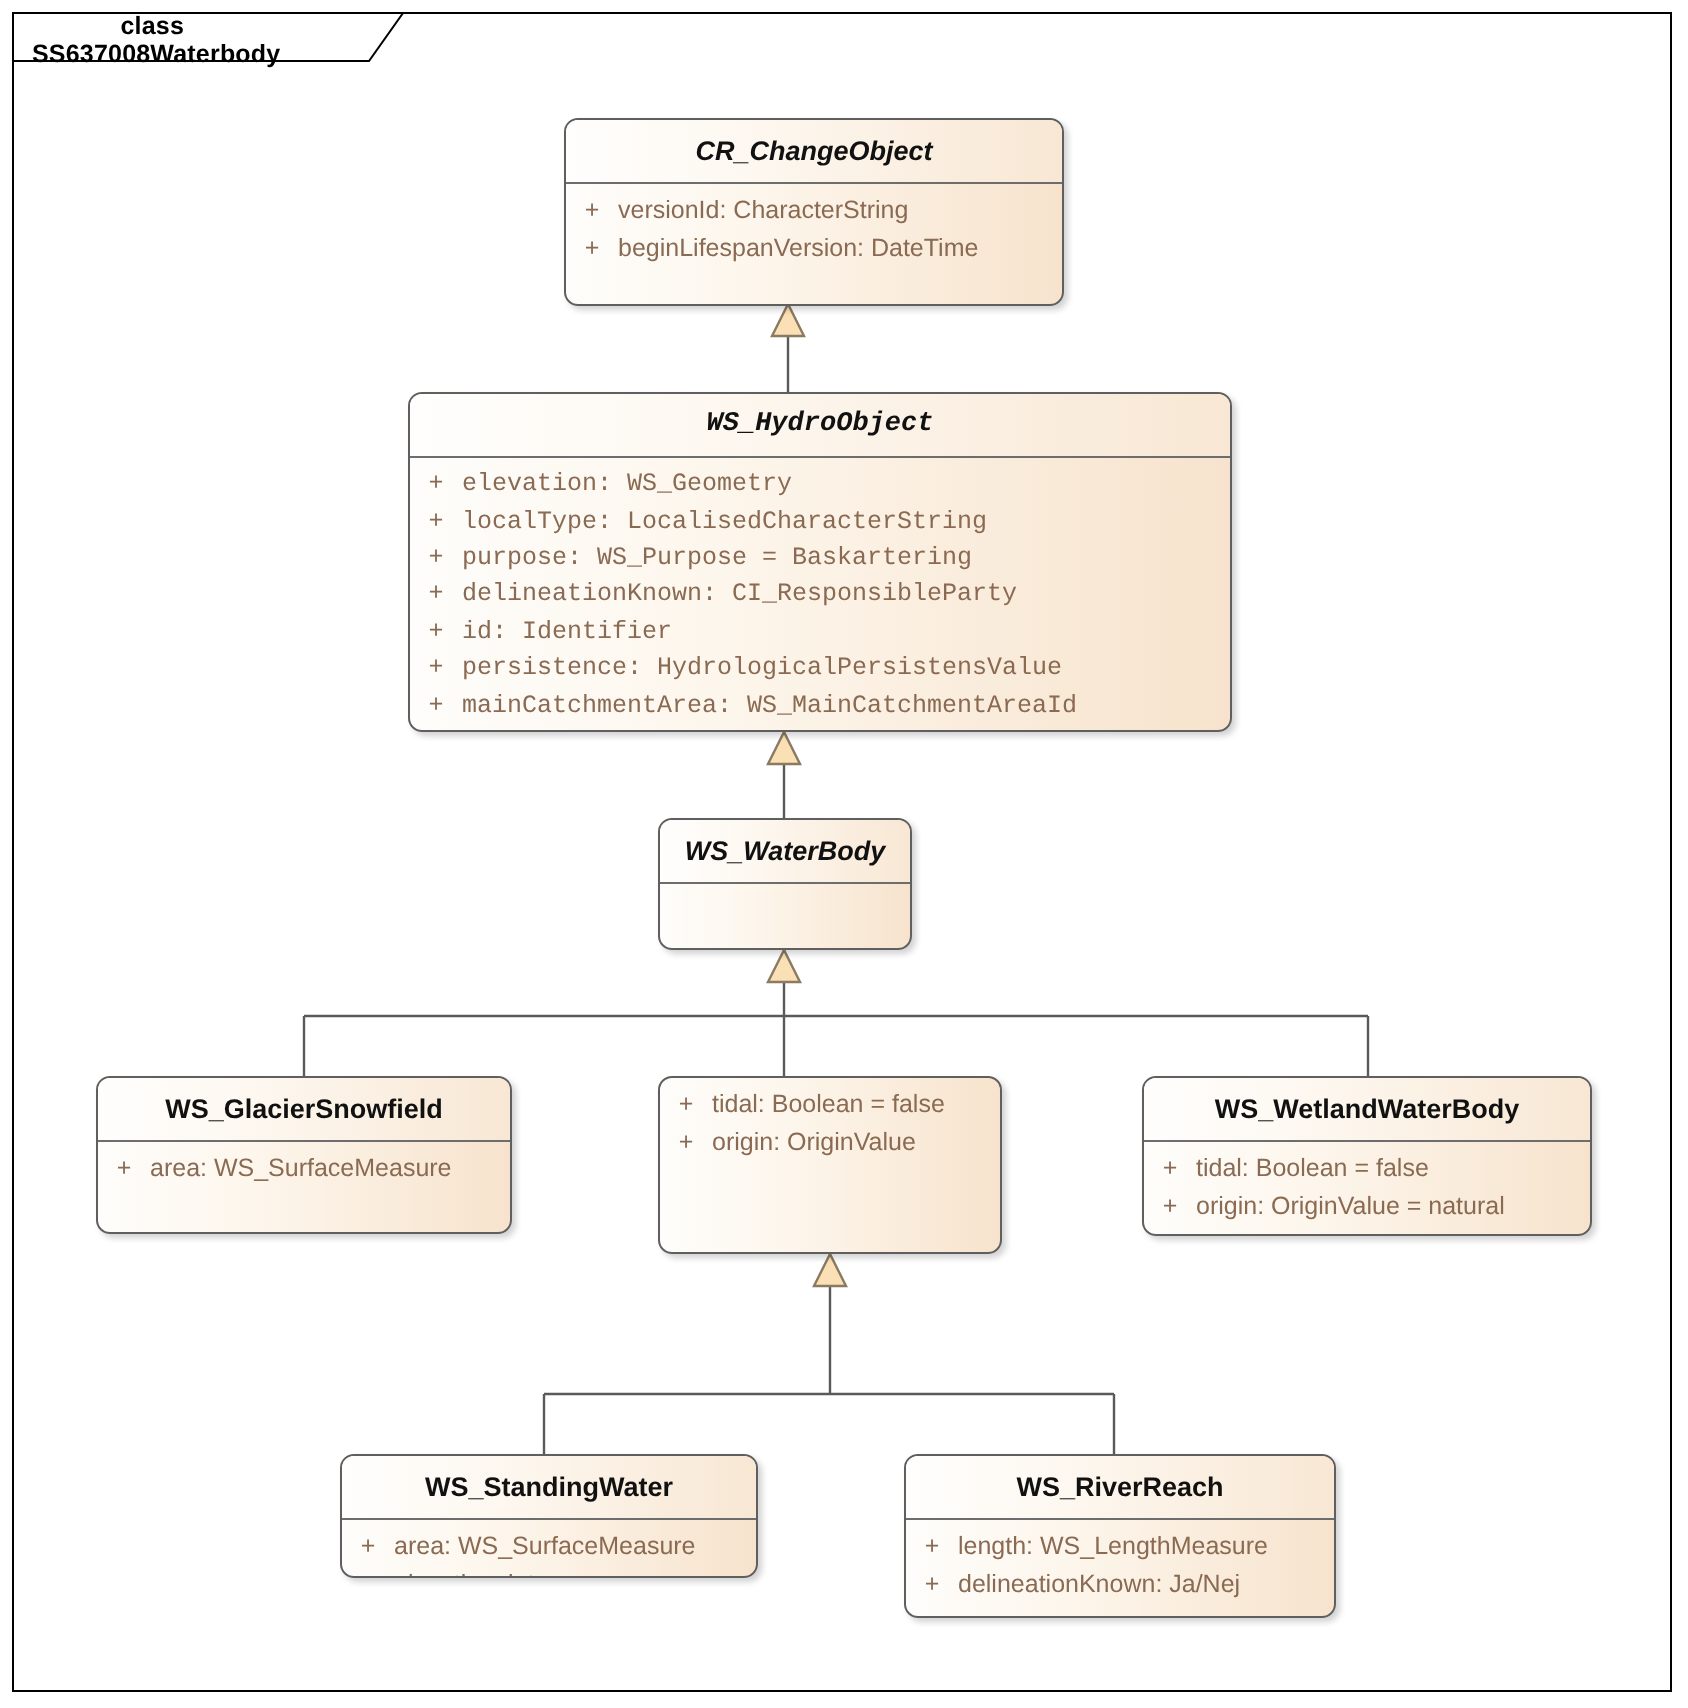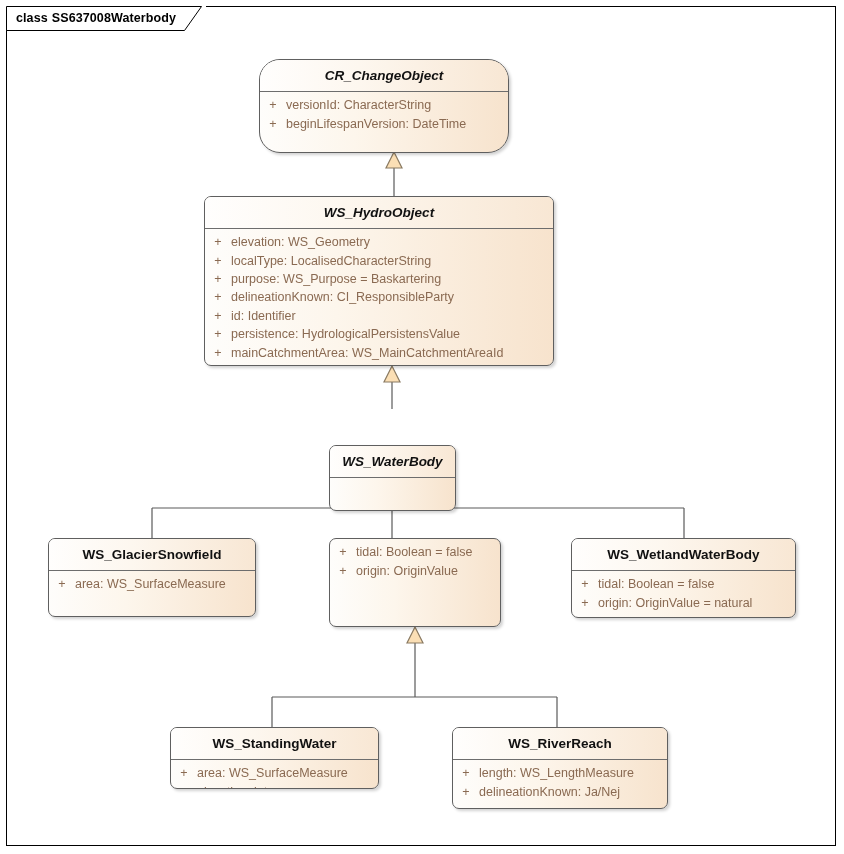--- a/index.html
+++ b/index.html
@@ -42,20 +42,21 @@
     position: relative;
     height: 24px;
     padding: 0 30px 0 10px;
     display: flex;
     align-items: center;
     font-size: 12.5px;
     font-weight: bold;
     color: #000000;
     white-space: nowrap;
     letter-spacing: 0.1px;
+    flex-direction: column;
   }
   .frame-tab svg {
     position: absolute;
     left: 0;
     top: 0;
     overflow: visible;
   }
   .tab-label-prefix { margin-right: 4px; }
 
   
@@ -160,35 +161,35 @@
     <line x1="392" y1="508" x2="392" y2="538"></line>
     <line x1="684" y1="508" x2="684" y2="538"></line>
 
     <line x1="415" y1="643" x2="415" y2="697"></line>
     <polygon class="gen-arrow" points="415,627 407,643 423,643"></polygon>
     <line x1="272" y1="697" x2="557" y2="697"></line>
     <line x1="272" y1="697" x2="272" y2="727"></line>
     <line x1="557" y1="697" x2="557" y2="727"></line>
   </svg>
 
-  <div class="uml-class" style="left:259px; top:59px; width:250px; height:94px;border-radius:21px;">
+  <div class="uml-class" style="left:282px; top:59px; width:250px; height:94px;">
     <div class="uml-header abstract">CR_ChangeObject</div>
     <div class="uml-attrs">
       <div class="attr-row">
         <span class="attr-vis">+</span>
         <span class="attr-text">versionId: CharacterString</span>
       </div>
       <div class="attr-row">
         <span class="attr-vis">+</span>
         <span class="attr-text">beginLifespanVersion: DateTime</span>
       </div>
     </div>
   </div>
 
-  <div class="uml-class" style="left:204px; top:196px; width:350px; height:170px;">
+  <div class="uml-class" style="left:204px; top:196px; width:412px; height:170px;font-family:Liberation Mono, monospace;">
     <div class="uml-header abstract">WS_HydroObject</div>
     <div class="uml-attrs">
       <div class="attr-row">
         <span class="attr-vis">+</span>
         <span class="attr-text">elevation: WS_Geometry</span>
       </div>
       <div class="attr-row">
         <span class="attr-vis">+</span>
         <span class="attr-text">localType: LocalisedCharacterString</span>
       </div>
@@ -208,21 +209,21 @@
         <span class="attr-vis">+</span>
         <span class="attr-text">persistence: HydrologicalPersistensValue</span>
       </div>
       <div class="attr-row">
         <span class="attr-vis">+</span>
         <span class="attr-text">mainCatchmentArea: WS_MainCatchmentAreaId</span>
       </div>
     </div>
   </div>
 
-  <div class="uml-class" style="left:329px; top:409px; width:127px; height:66px;margin-top:36px;">
+  <div class="uml-class" style="left:329px; top:409px; width:127px; height:66px;">
     <div class="uml-header abstract">WS_WaterBody</div>
     <div class="uml-attrs empty-body"></div>
   </div>
 
   <div class="uml-class" style="left:48px; top:538px; width:208px; height:79px;">
     <div class="uml-header">WS_GlacierSnowfield</div>
     <div class="uml-attrs">
       <div class="attr-row">
         <span class="attr-vis">+</span>
         <span class="attr-text">area: WS_SurfaceMeasure</span>

